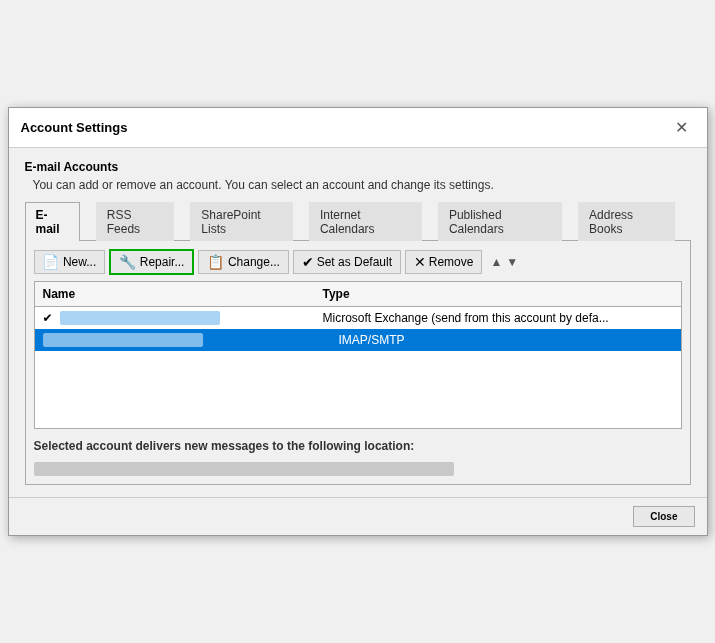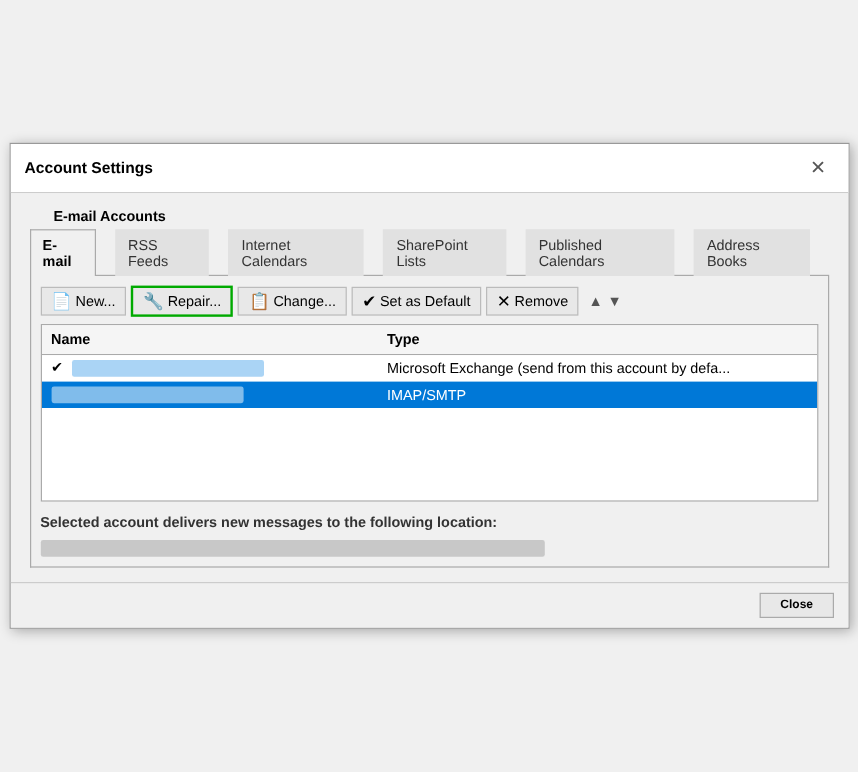--- a/index.html
+++ b/index.html
@@ -41,21 +41,20 @@
       padding: 2px 6px;
     }
     .dialog-body {
       padding: 12px 16px;
       background: #f0f0f0;
     }
     .section-title {
       font-weight: 700;
       font-size: 12px;
       margin-bottom: 4px;
-      margin-left: 20px;
     }
     .section-desc {
       font-size: 12px;
       color: #333;
       margin-bottom: 10px;
       padding-left: 8px;
     }
     .tab-bar {
       display: flex;
       border-bottom: 1px solid #aaa;
@@ -118,20 +117,21 @@
       overflow-y: auto;
     }
     .account-row {
       display: flex;
       align-items: center;
       height: 22px;
     }
     .account-row.selected {
       background: #0078d7;
       color: #fff;
+      gap: 16px;
     }
     .account-name-cell {
       width: 280px;
       padding: 2px 8px;
       overflow: hidden;
     }
     .account-type-cell {
       flex: 1;
       padding: 2px 8px;
       overflow: hidden;
@@ -212,26 +212,27 @@
 
 <div class="dialog">
 
   <div class="title-bar">
     <span class="title-bar-text">Account Settings</span>
     <button class="close-btn">✕</button>
   </div>
 
   <div class="dialog-body">
     <div class="section-title">E-mail Accounts</div>
+    <div class="section-desc">You can add or remove an account. You can select an account and change its settings.</div>
 
     <div class="tab-bar">
       <div class="tab active">E-mail</div>
       <div class="tab">RSS Feeds</div>
+      <div class="tab">SharePoint Lists</div>
       <div class="tab">Internet Calendars</div>
-      <div class="tab">SharePoint Lists</div>
       <div class="tab">Published Calendars</div>
       <div class="tab">Address Books</div>
     </div>
 
     <div class="tab-content">
 
       <div class="toolbar">
         <button class="toolbar-btn">
           <span class="toolbar-icon">📄</span>
           <span>New...</span>

